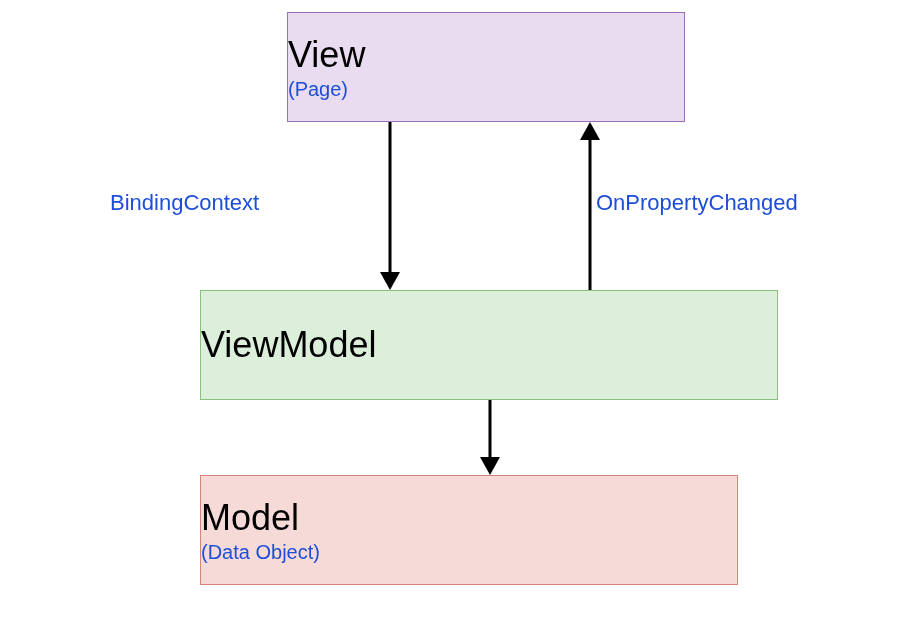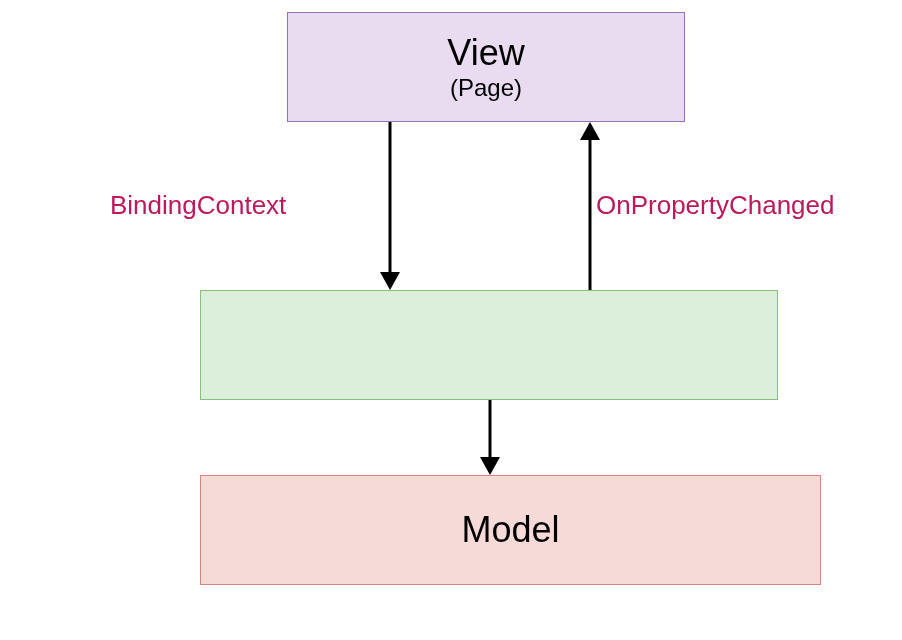--- a/index.html
+++ b/index.html
@@ -7,21 +7,20 @@
       width: 902px;
       height: 640px;
       position: relative;
       background: white;
       font-family: Arial, Helvetica, sans-serif;
     }
     .box {
       position: absolute;
       display: flex;
       flex-direction: column;
-      align-items: center;
       justify-content: center;
       border: 1px solid;
     }
     .box-view {
       left: 287px;
       top: 12px;
       width: 398px;
       height: 110px;
       background: #e9dcf1;
       border-color: #9b6fb5;
@@ -30,39 +29,39 @@
       left: 200px;
       top: 290px;
       width: 578px;
       height: 110px;
       background: #dcefda;
       border-color: #8bbf7d;
     }
     .box-model {
       left: 200px;
       top: 475px;
-      width: 621px;
+      width: 538px;
       height: 110px;
       background: #f6dad8;
       border-color: #d6857b;
     }
     .title {
       font-size: 36px;
       line-height: 1.2;
       color: #000;
     }
     .subtitle {
-      font-size: 24px;
+      font-size: 20px;
       line-height: 1.2;
-      color: #000000;
+      color: #1d4ed8;
     }
     .label {
       position: absolute;
-      font-size: 26px;
-      color: #be185d;
+      font-size: 22px;
+      color: #1d4ed8;
     }
     .label-left {
       left: 110px;
       top: 190px;
     }
     .label-right {
       left: 596px;
       top: 190px;
     }
     svg.arrow {
@@ -72,24 +71,26 @@
   </style>
 </head>
 <body>
 
 <div class="box box-view">
   <div class="title">View</div>
   <div class="subtitle">(Page)</div>
 </div>
 
 <div class="box box-viewmodel">
+  <div class="title">ViewModel</div>
 </div>
 
 <div class="box box-model">
   <div class="title">Model</div>
+  <div class="subtitle">(Data Object)</div>
 </div>
 
 <div class="label label-left">BindingContext</div>
 <div class="label label-right">OnPropertyChanged</div>
 
 <svg class="arrow" style="left:370px; top:122px; width:40px; height:168px;" viewBox="0 0 40 168">
   <line x1="20" y1="0" x2="20" y2="152" stroke="#000" stroke-width="3"></line>
   <polygon points="20,168 10,150 30,150" fill="#000"></polygon>
 </svg>
 

